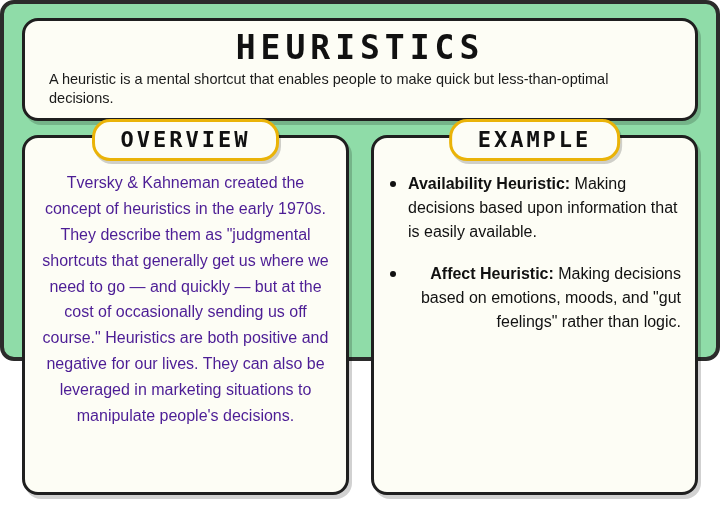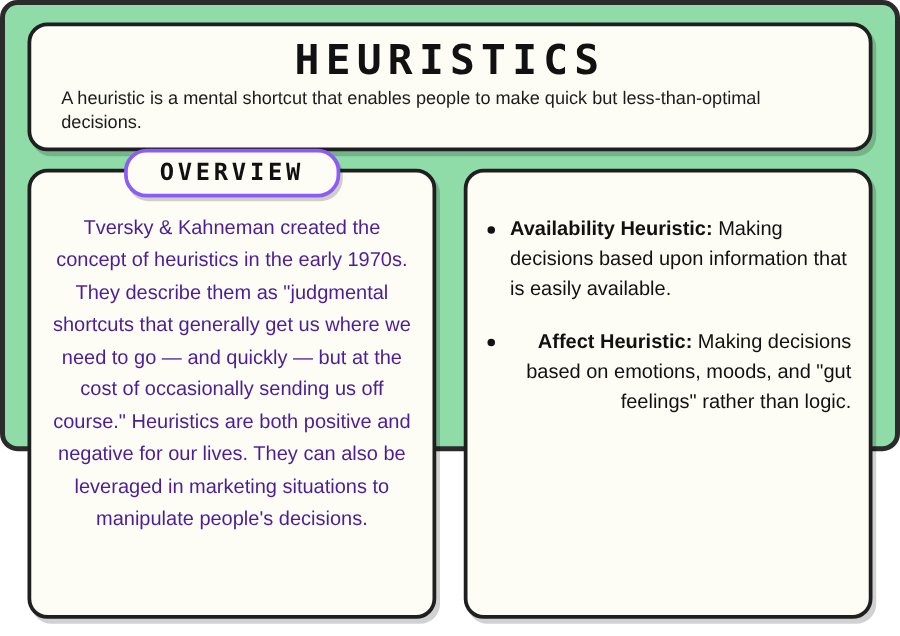--- a/index.html
+++ b/index.html
@@ -66,26 +66,26 @@
     box-shadow: 3px 4px 0 rgba(0,0,0,0.18);
     padding: 30px 14px 12px 14px;
     box-sizing: border-box;
   }
   .col-header {
     position: absolute;
     top: -19px;
     left: 50%;
     transform: translateX(-50%);
     background: #fdfdf5;
-    border: 3px solid #8b5cf6;
+    border: 3px solid #eab308;
     border-radius: 18px;
     padding: 5px 26px 6px 26px;
     font-family: "DejaVu Sans Mono", monospace;
     font-weight: bold;
-    font-size: 19px;
+    font-size: 22px;
     letter-spacing: 3px;
     color: #111111;
     white-space: nowrap;
     box-shadow: 2px 3px 0 rgba(0,0,0,0.18);
   }
 
   
   .overview-text {
     text-align: center;
     font-size: 16px;
@@ -147,20 +147,21 @@
   </div>
 
   <div class="columns">
 
     <div class="col">
       <div class="col-header">OVERVIEW</div>
       <div class="overview-text">Tversky &amp; Kahneman created the concept of heuristics in the early 1970s. They describe them as "judgmental shortcuts that generally get us where we need to go — and quickly — but at the cost of occasionally sending us off course." Heuristics are both positive and negative for our lives. They can also be leveraged in marketing situations to manipulate people's decisions.</div>
     </div>
 
     <div class="col">
+      <div class="col-header">EXAMPLE</div>
       <ul class="bullets">
         <li class="bullet">
           <span class="dot"></span>
           <span class="term">Availability Heuristic:</span><span class="desc"> Making decisions based upon information that is easily available.</span>
         </li>
         <li class="bullet">
           <span class="dot"></span>
           <span class="term">Affect Heuristic:</span><span class="desc"> Making decisions based on emotions, moods, and "gut feelings" rather than logic.</span>
         </li>
       </ul>

